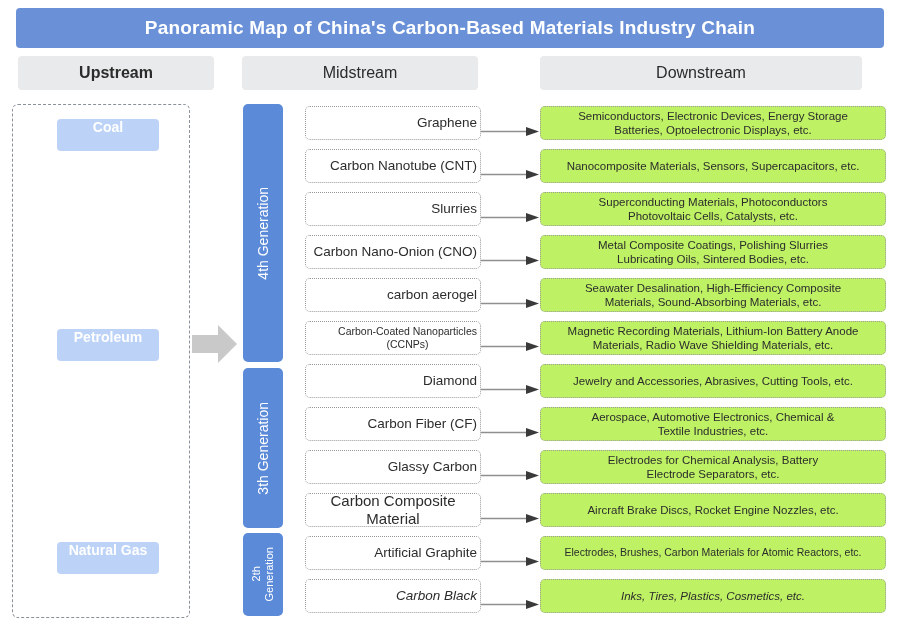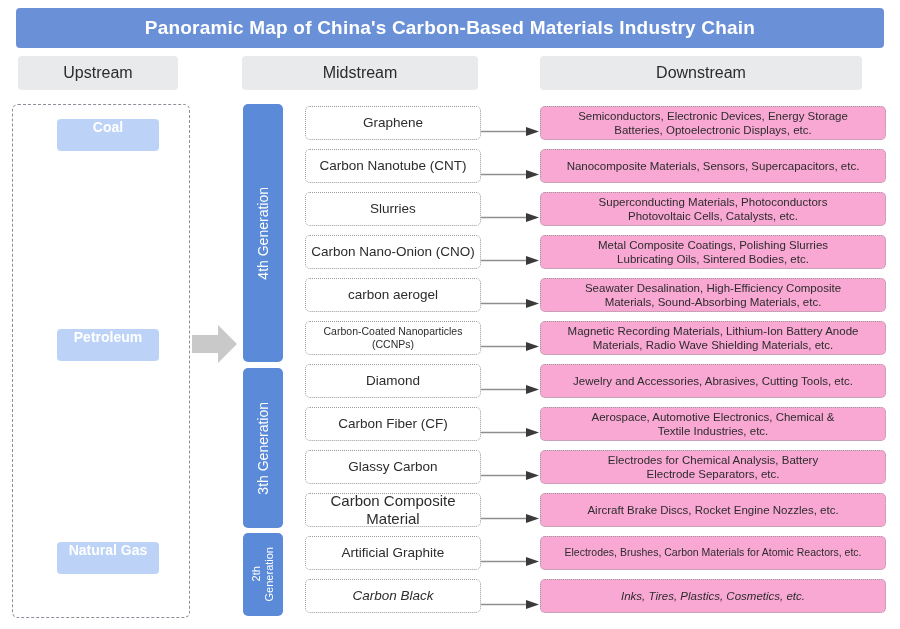--- a/index.html
+++ b/index.html
@@ -21,21 +21,21 @@
   .title-bar .title-text{
     color:#ffffff;font-size:19px;font-weight:bold;letter-spacing:.2px;
   }
 
   
   .col-head{
     position:absolute;height:34px;background:#e8eaeb;border-radius:4px;
     display:flex;align-items:center;justify-content:center;
     color:#2b2b2b;font-size:16px;
   }
-  .col-head.upstream{left:18px;top:56px;width:160px;}
+  .col-head.upstream{left:18px;top:56px;width:196px;font-weight:bold;}
   .col-head.midstream{left:242px;top:56px;width:236px;}
   .col-head.downstream{left:540px;top:56px;width:322px;}
 
   
   .upstream-box{
     position:absolute;left:12px;top:104px;width:176px;height:512px;
     border:1.5px dashed #8a9099;border-radius:6px;
     background:#ffffff;
   }
   .up-item{
@@ -69,29 +69,29 @@
   .gen-bar.g2{top:533px;height:83px;}
   .gen-bar.g2 .gen-label{font-size:11px;}
 
   
   .rows{position:absolute;left:0;top:0;width:900px;height:629px;}
   .row{position:absolute;left:0;width:900px;height:43px;}
 
   .mid-box{
     position:absolute;left:305px;width:176px;height:34px;top:2px;
     border:1.4px dotted #9a9a9a;border-radius:5px;background:#ffffff;
-    display:flex;align-items:center;justify-content:center;
+    display:flex;align-items:center;justify-content:flex-end;
     text-align:center;color:#2c2c2c;font-size:13.5px;line-height:1.2;
     box-sizing:border-box;padding:0 3px;
   }
   .mid-box.small{font-size:10.5px;}
 
   .down-box{
     position:absolute;left:540px;width:346px;height:34px;top:2px;
-    border:1.4px dotted #9a9a9a;border-radius:5px;background:#f9a8d4;
+    border:1.4px dotted #9a9a9a;border-radius:5px;background:#bef264;
     display:flex;align-items:center;justify-content:center;
     text-align:center;color:#2c2c2c;font-size:11.5px;line-height:1.25;
     box-sizing:border-box;padding:0 4px;white-space:pre-line;
   }
   .down-box.tiny{font-size:10.5px;}
 
   .connector{
     position:absolute;left:481px;top:17.5px;width:59px;height:9px;
   }
 </style>

